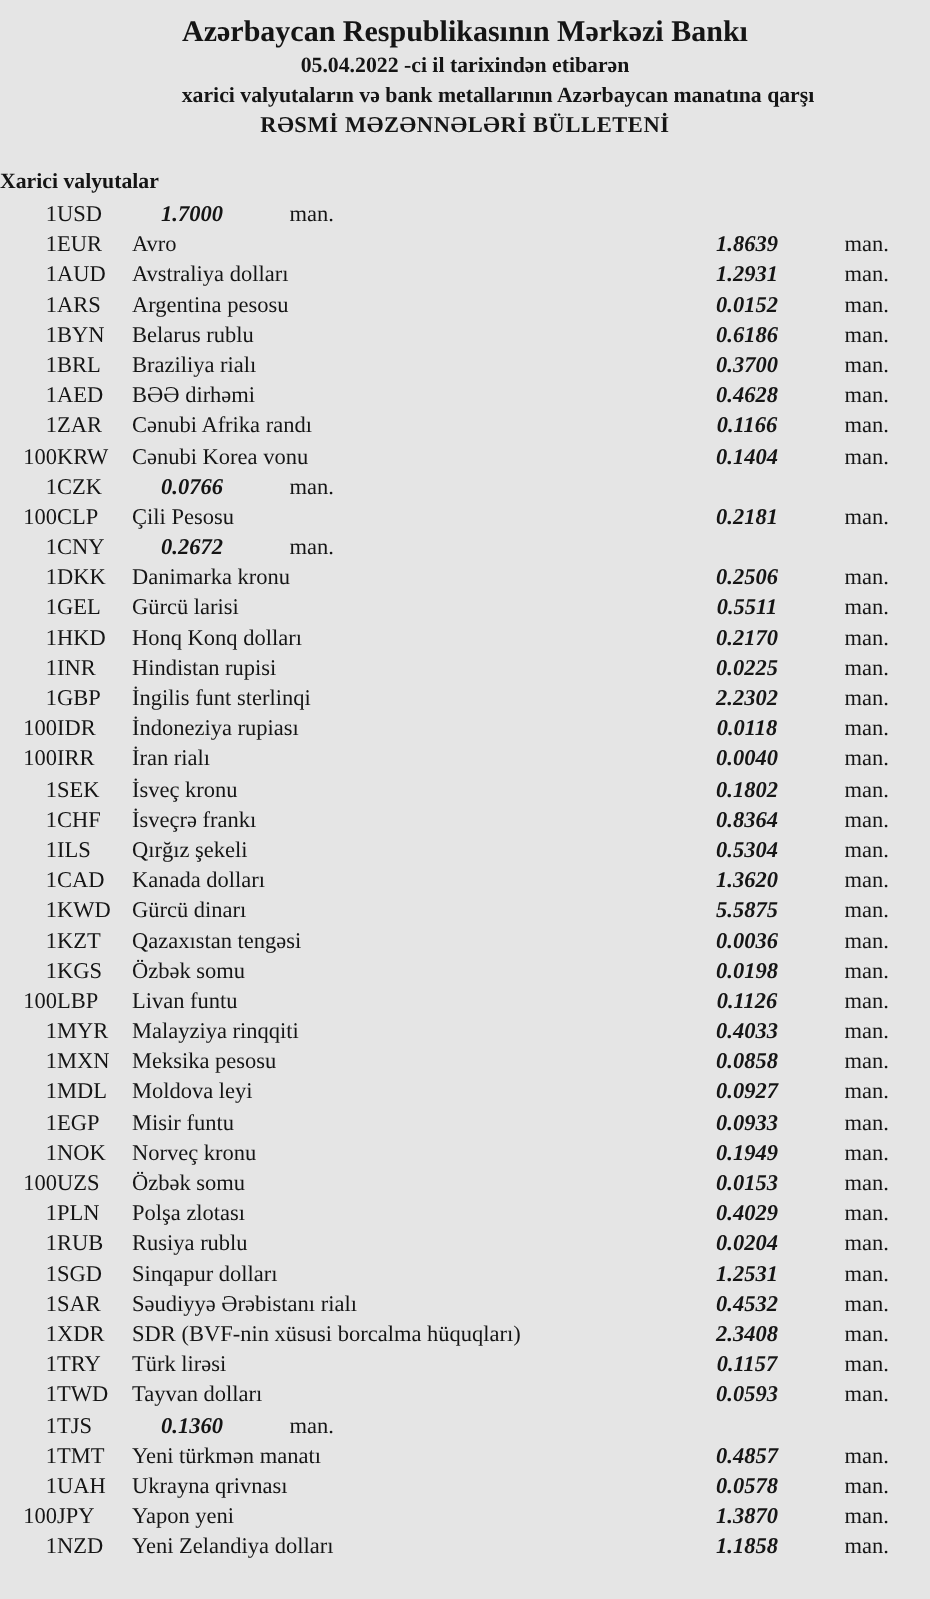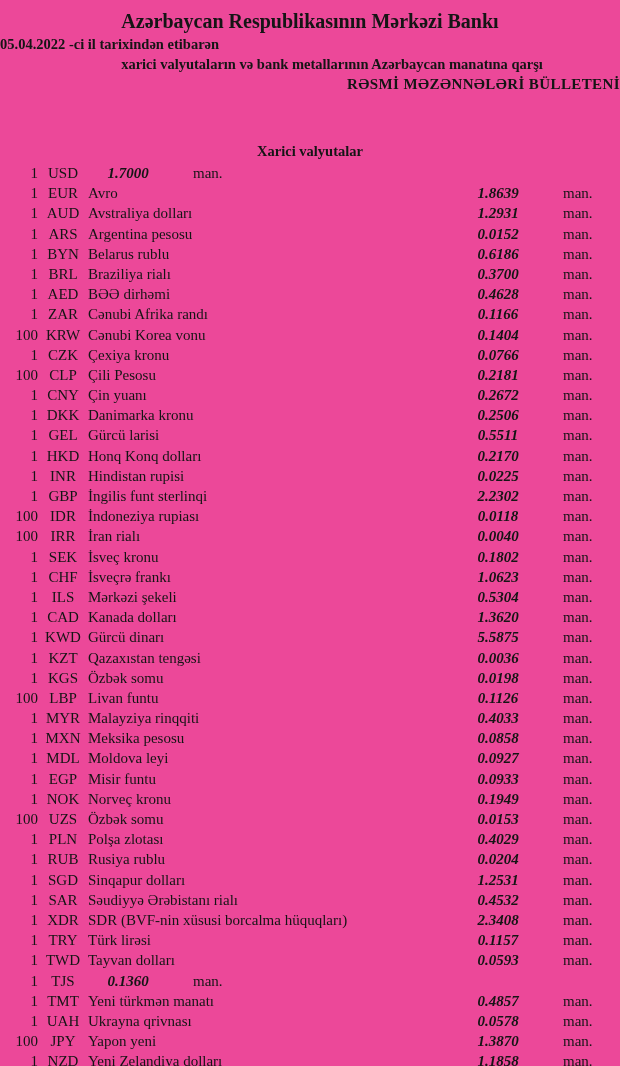--- a/index.html
+++ b/index.html
@@ -1,68 +1,69 @@
 <!DOCTYPE html>
 <html><head>
 <meta charset="utf-8">
 <style>
   html, body { margin: 0; padding: 0; background: #ffffff; }
   .page {
     position: relative;
     width: 620px;
     height: 1066px;
-    background: #ec4899;
+    background: #e5e5e5;
     color: #151515;
     font-family: "Liberation Serif", "DejaVu Serif", serif;
     overflow: hidden;
   }
   .doc-title {
     padding-top: 9px;
     font-size: 20px;
     font-weight: 700;
     line-height: 25px;
     text-align: center;
   }
   .date-line {
     font-size: 14.5px;
     font-weight: 700;
     line-height: 20px;
+    text-align: center;
   }
   .subtitle {
     font-size: 14.5px;
     font-weight: 700;
     line-height: 20px;
     text-align: center;
     margin-left: 44px;
   }
   .bulletin-title {
     font-size: 15px;
     font-weight: 700;
     line-height: 21px;
     letter-spacing: 0.4px;
-    text-align: right;
+    text-align: center;
   }
   .section-title {
-    margin-top: 46px;
+    margin-top: 16px;
     font-size: 14.5px;
     font-weight: 700;
     line-height: 20px;
-    text-align: center;
+    text-align: left;
   }
   .rates-table { margin-top: 2px; }
   .row {
     display: flex;
     height: 20.2px;
     line-height: 20.2px;
     align-items: baseline;
     font-size: 15px;
     white-space: nowrap;
   }
   .qty  { flex: none; width: 38px; text-align: right; }
-  .code { flex: none; width: 50px; text-align: center; }
+  .code { flex: none; width: 50px; }
   .name { flex: 1; overflow: hidden; }
   .rate { flex: none; width: 80px; text-align: center; font-weight: 700; font-style: italic; }
   .unit { flex: none; width: 82px; padding-left: 25px; box-sizing: border-box; text-align: left; }
 </style>
 </head>
 <body>
 
 <div class="page">
   <div class="doc-title">Azərbaycan Respublikasının Mərkəzi Bankı</div>
   <div class="date-line">05.04.2022 -ci il tarixindən etibarən</div>
@@ -137,37 +138,35 @@
     <span class="qty">100</span>
     <span class="code">KRW</span>
     <span class="name">Cənubi Korea vonu</span>
     <span class="rate">0.1404</span>
     <span class="unit">man.</span>
   </div>
 
   <div class="row">
     <span class="qty">1</span>
     <span class="code">CZK</span>
-    <span class="name">Çexiya kronu</span>
     <span class="rate">0.0766</span>
     <span class="unit">man.</span>
   </div>
 
   <div class="row">
     <span class="qty">100</span>
     <span class="code">CLP</span>
     <span class="name">Çili Pesosu</span>
     <span class="rate">0.2181</span>
     <span class="unit">man.</span>
   </div>
 
   <div class="row">
     <span class="qty">1</span>
     <span class="code">CNY</span>
-    <span class="name">Çin yuanı</span>
     <span class="rate">0.2672</span>
     <span class="unit">man.</span>
   </div>
 
   <div class="row">
     <span class="qty">1</span>
     <span class="code">DKK</span>
     <span class="name">Danimarka kronu</span>
     <span class="rate">0.2506</span>
     <span class="unit">man.</span>
@@ -226,28 +225,28 @@
     <span class="code">SEK</span>
     <span class="name">İsveç kronu</span>
     <span class="rate">0.1802</span>
     <span class="unit">man.</span>
   </div>
 
   <div class="row">
     <span class="qty">1</span>
     <span class="code">CHF</span>
     <span class="name">İsveçrə frankı</span>
-    <span class="rate">1.0623</span>
+    <span class="rate">0.8364</span>
     <span class="unit">man.</span>
   </div>
 
   <div class="row">
     <span class="qty">1</span>
     <span class="code">ILS</span>
-    <span class="name">Mərkəzi şekeli</span>
+    <span class="name">Qırğız şekeli</span>
     <span class="rate">0.5304</span>
     <span class="unit">man.</span>
   </div>
 
   <div class="row">
     <span class="qty">1</span>
     <span class="code">CAD</span>
     <span class="name">Kanada dolları</span>
     <span class="rate">1.3620</span>
     <span class="unit">man.</span>

